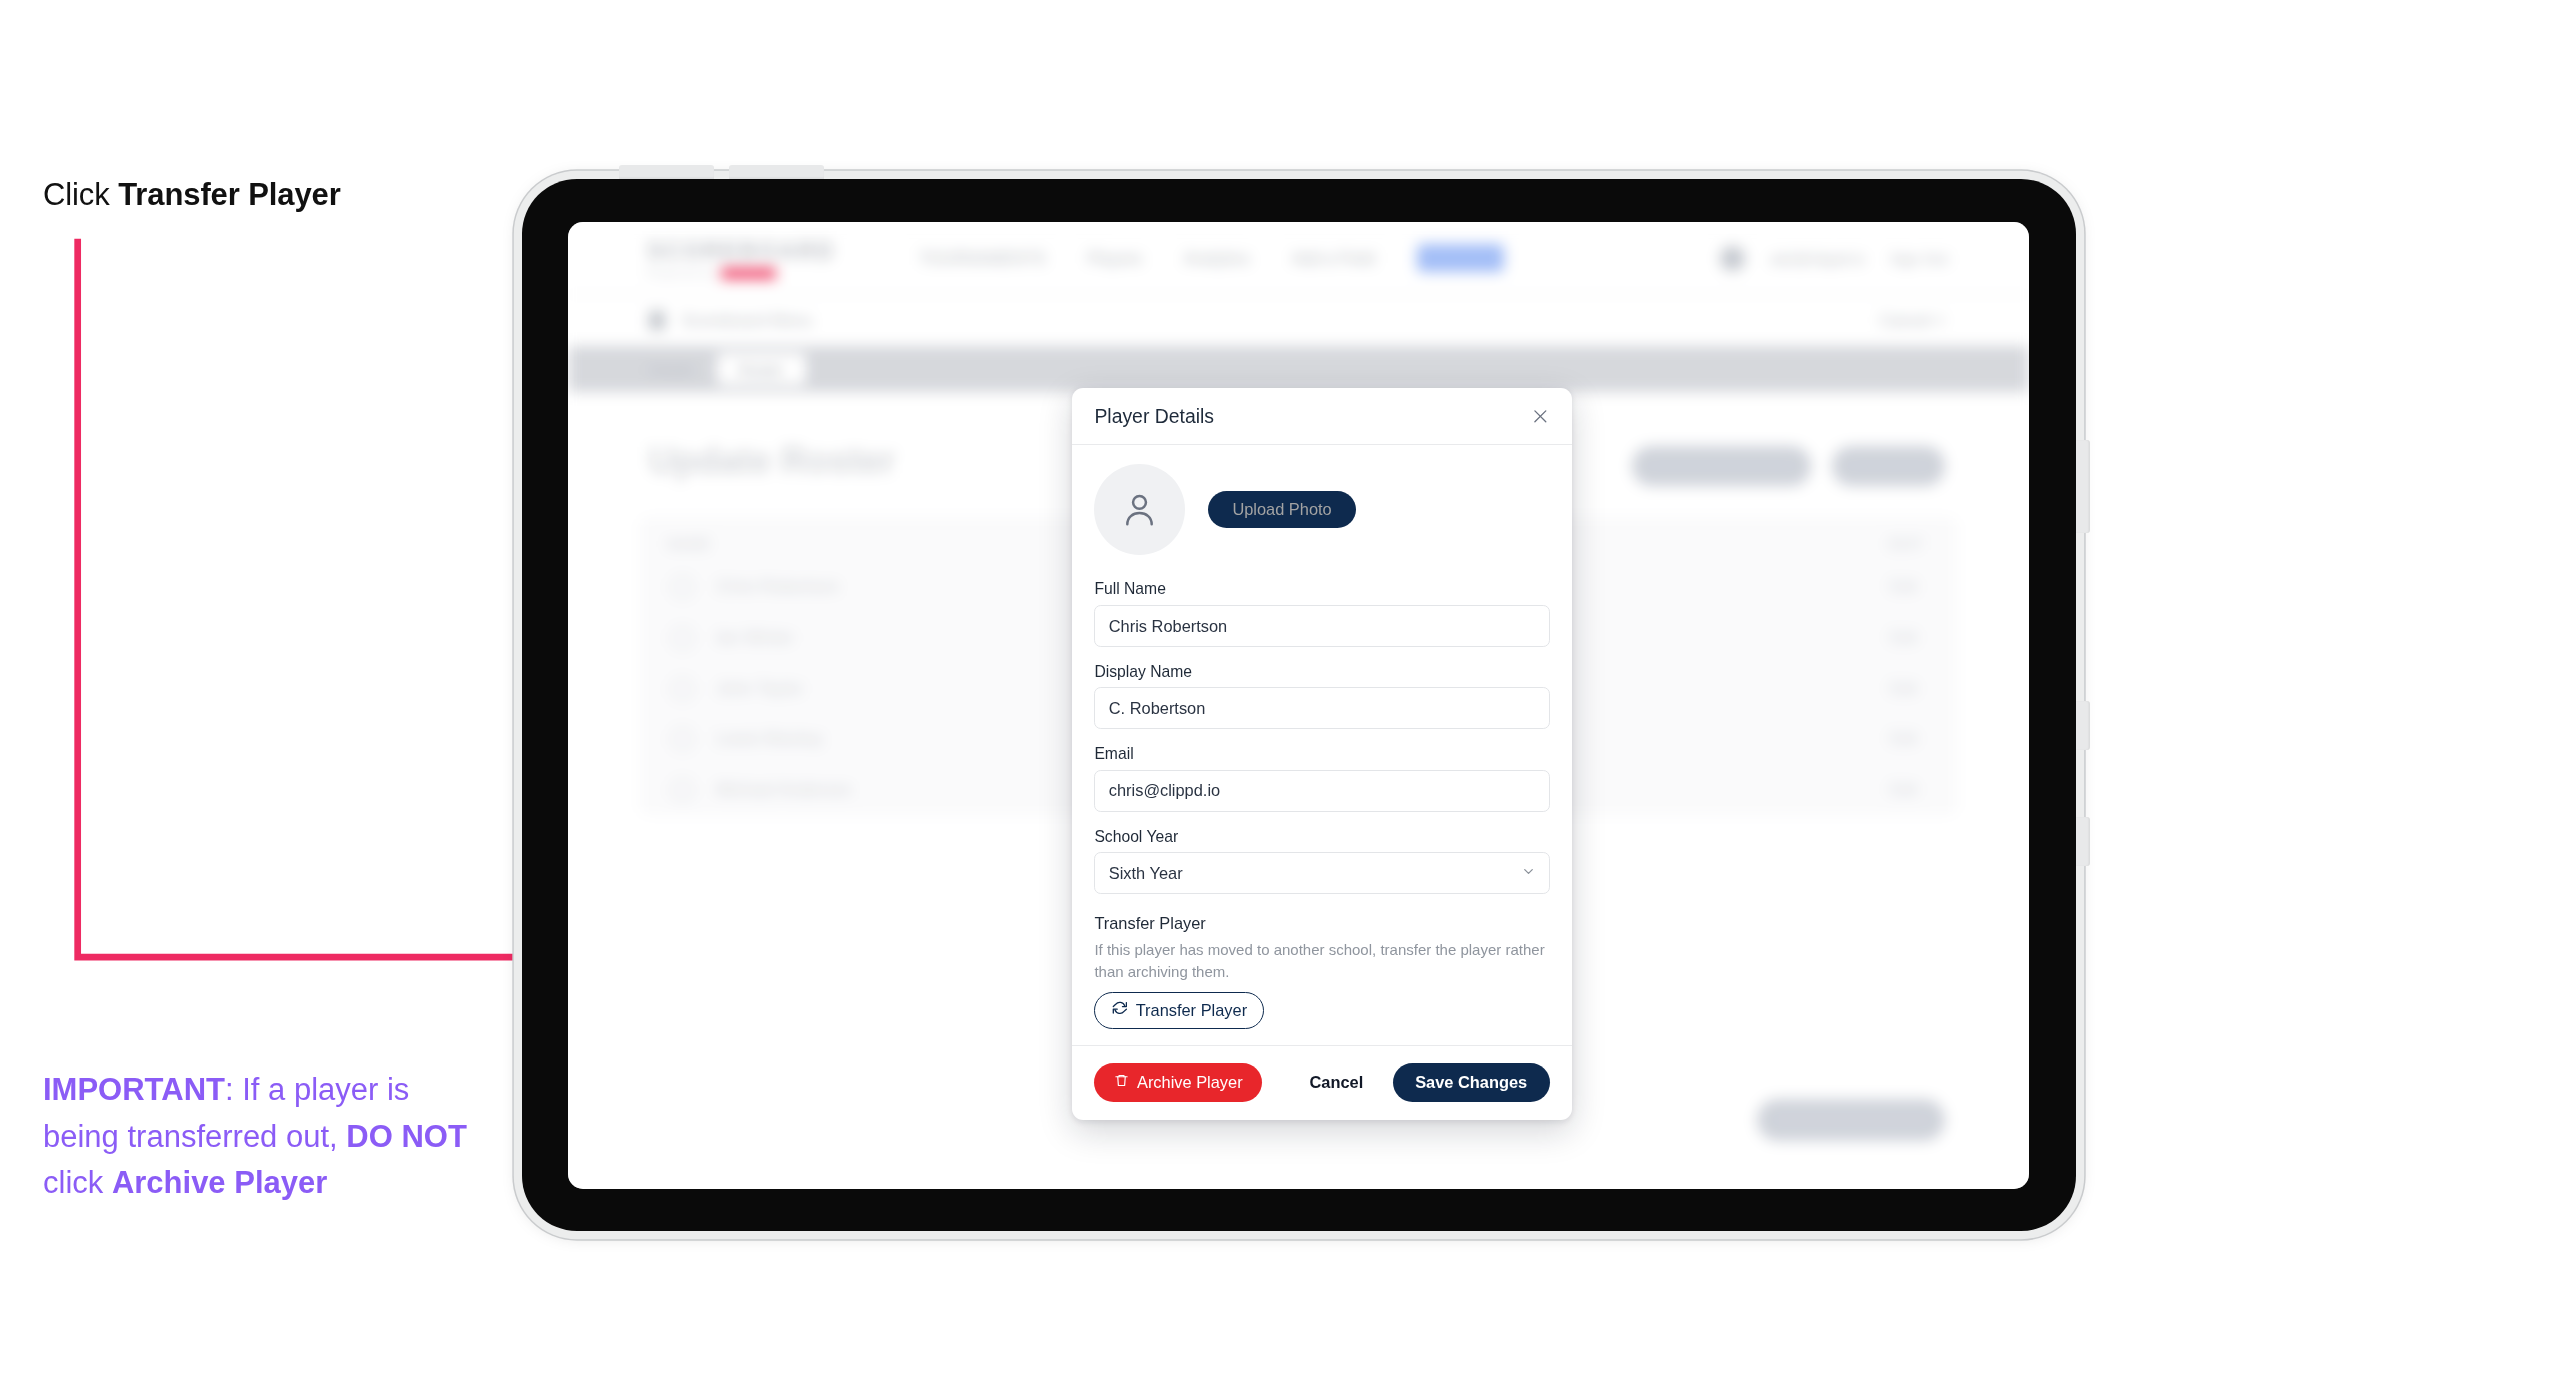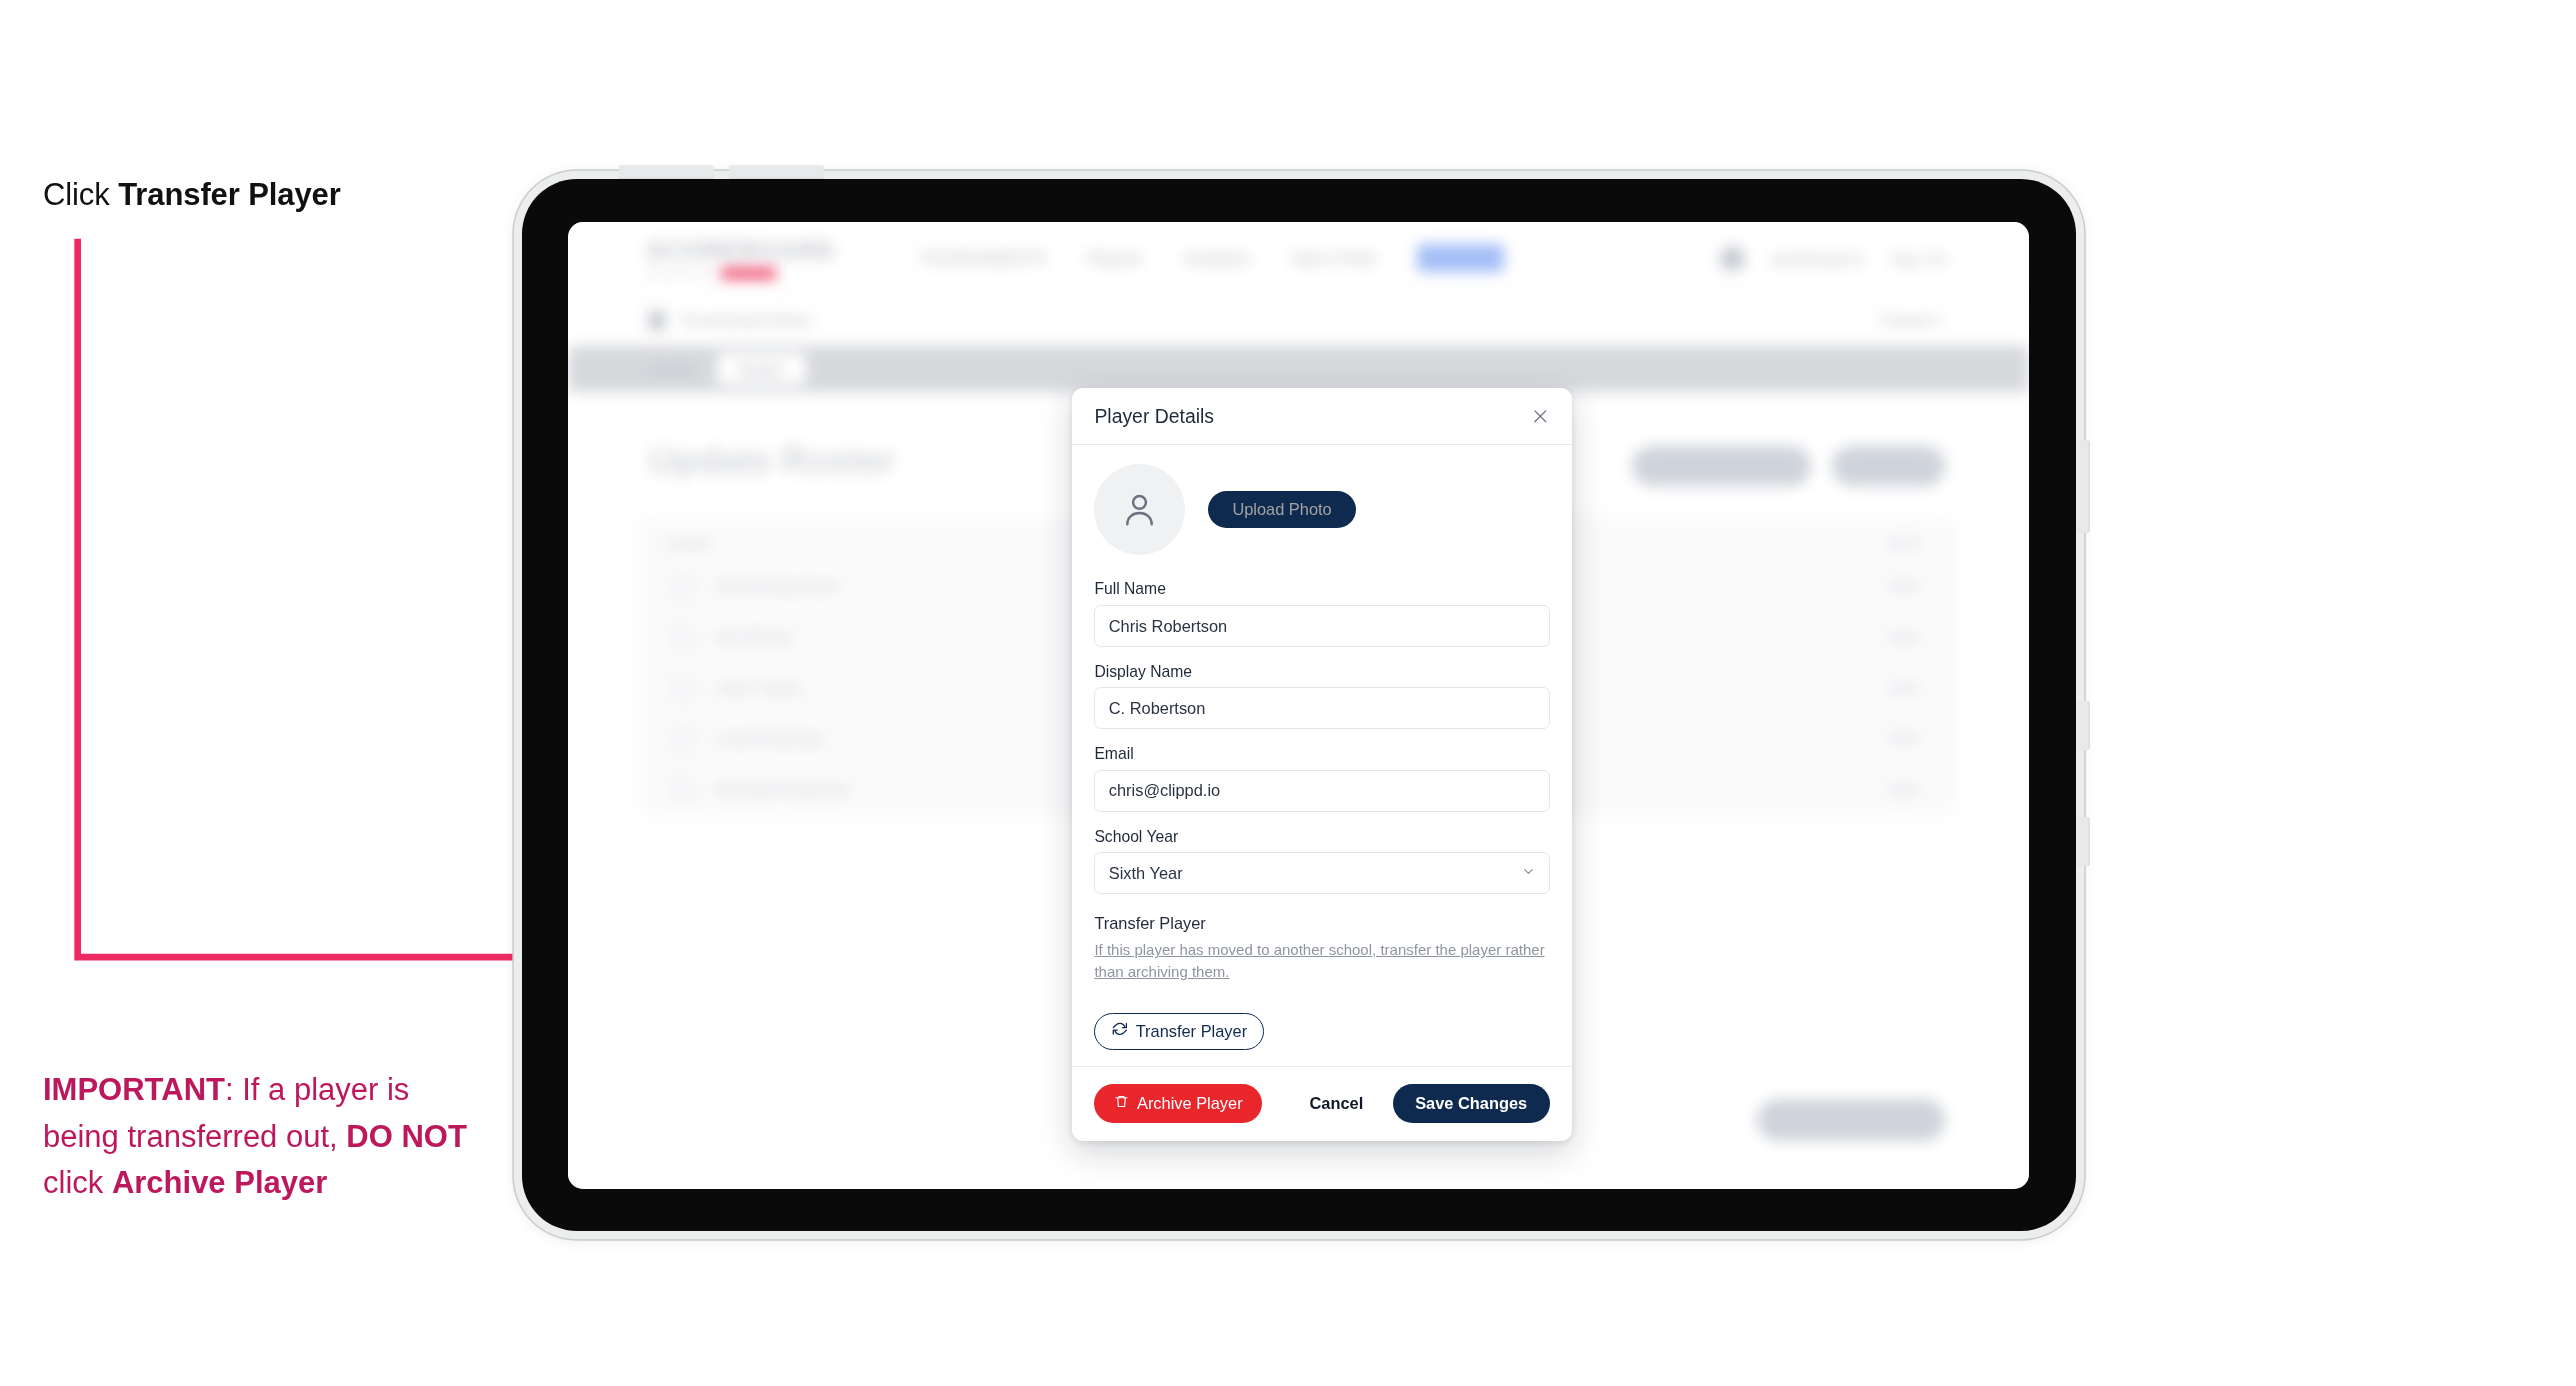--- a/index.html
+++ b/index.html
@@ -12,21 +12,21 @@
   #stage { position: relative; width: 2576px; height: 1386px; background: #fff; }
 
   
   .anno-top {
     position: absolute; left: 43px; top: 177px;
     font-size: 31px; color: #111; letter-spacing: -0.1px;
     white-space: nowrap;
   }
   .anno-bottom {
     position: absolute; left: 43px; top: 1067px;
-    font-size: 31px; color: #be185d; line-height: 1.50;
+    font-size: 31px; color: #8b5cf6; line-height: 1.50;
     width: 448px;
   }
   .anno-b { font-weight: bold; }
 
   
   .arrow-svg { position: absolute; left: 0; top: 0; width: 2576px; height: 1386px; pointer-events: none; }
 
   
   .device {
     position: absolute; left: 522px; top: 179px;
@@ -171,21 +171,21 @@
     font-family: inherit; outline: none;
   }
   .select-wrap { position: relative; }
   .select-chevron {
     position: absolute; right: 13.4px; top: 50%; transform: translateY(-50%);
     color: #8a9099; pointer-events: none;
   }
 
   .transfer-sec { margin-top: 19.4px; }
   .transfer-title { font-size: 16.4px; color: #1f2937; margin-bottom: 6.7px; }
-  .transfer-desc { font-size: 15px; color: #8f959e; line-height: 1.45; margin-bottom: 30px; text-decoration: underline; }
+  .transfer-desc { font-size: 15px; color: #8f959e; line-height: 1.45; margin-bottom: 9px; }
   .transfer-btn {
     display: inline-flex; align-items: center; gap: 8.2px;
     background: #ffffff; border: 1.5px solid #0e2a4e; color: #0e2a4e;
     border-radius: 21px; height: 37px; padding: 0 16.4px;
     font-size: 16.4px; font-family: inherit; cursor: pointer;
   }
 
   .modal-foot {
     border-top: 0.7px solid #e9eaec;
     padding: 16.4px 22.4px 18px 22.4px;

